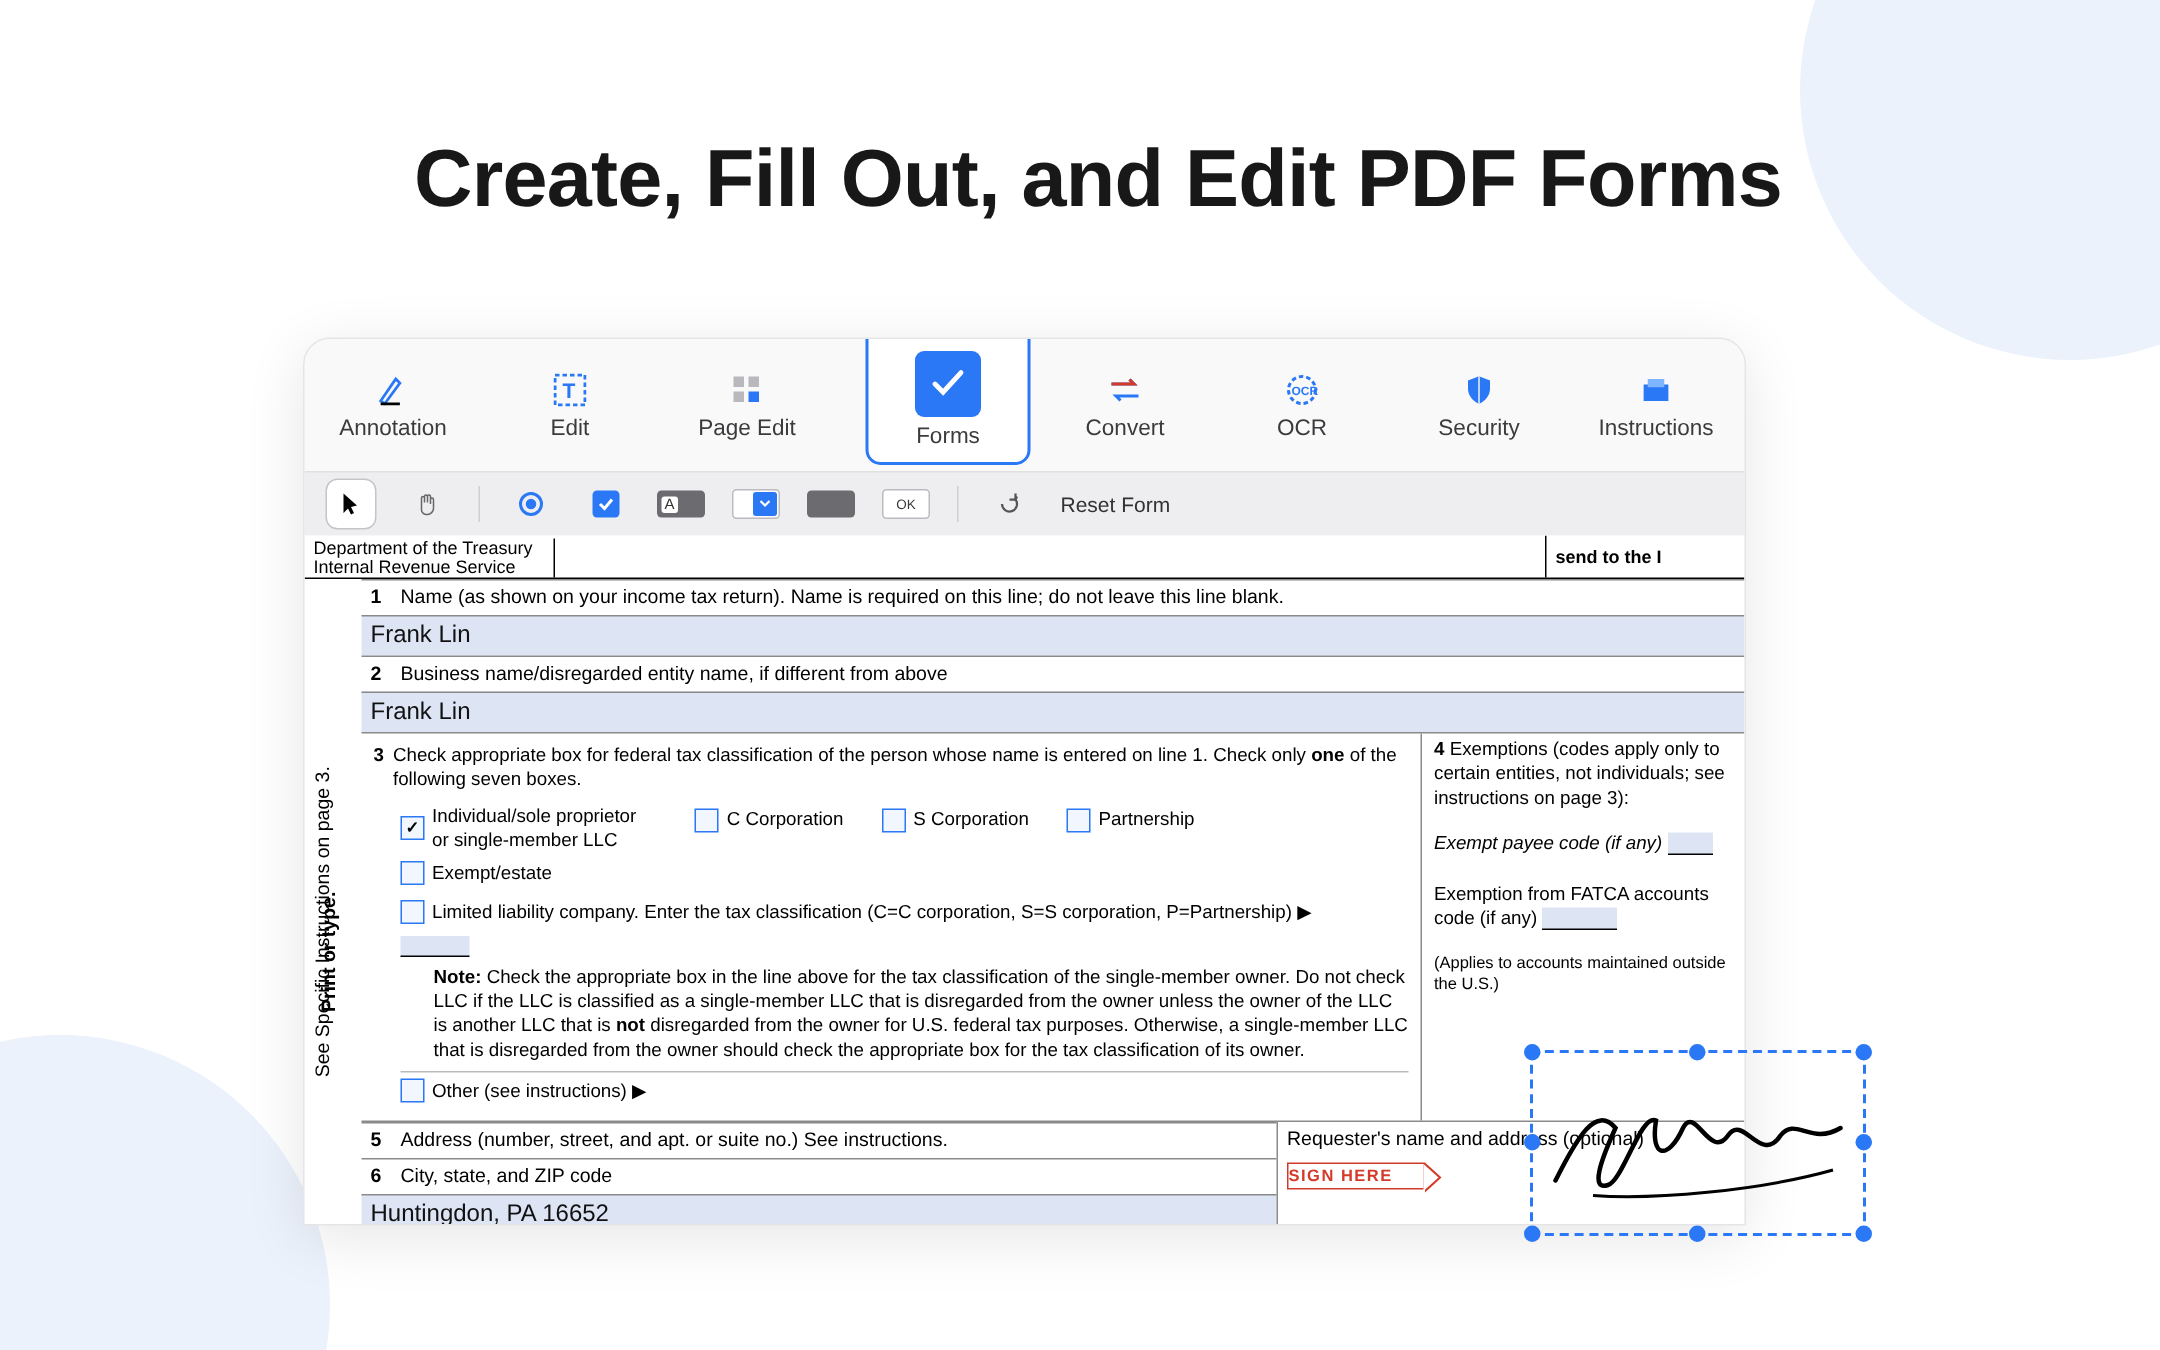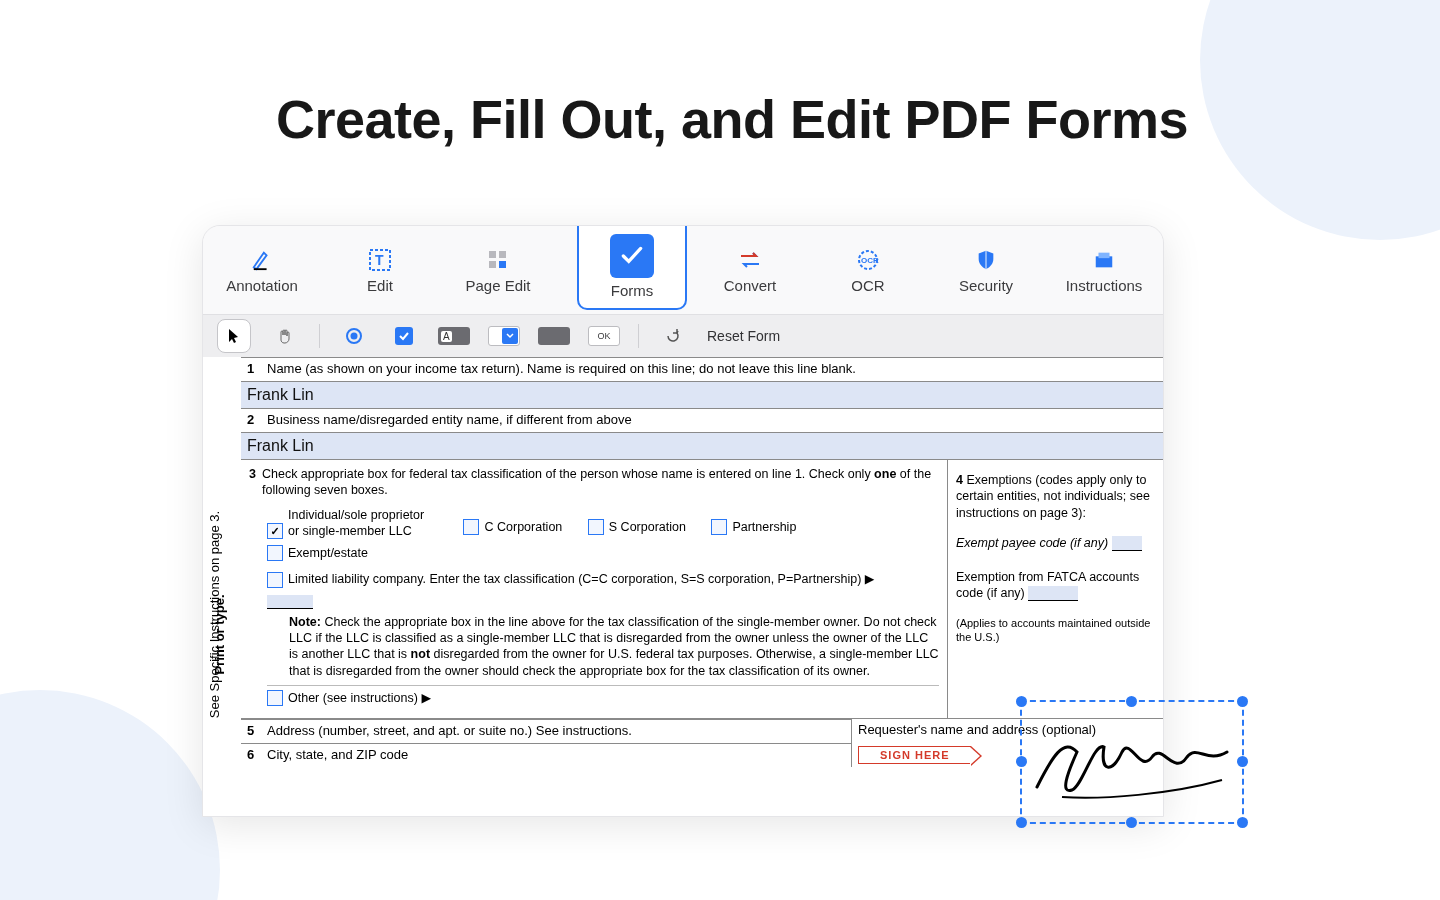--- a/index.html
+++ b/index.html
@@ -25,30 +25,30 @@
   .form-header-left{width:160px;border-right:1.5px solid #000;padding-left:6px;line-height:1.1;}
   .form-header-right{margin-left:auto;width:120px;border-left:1.5px solid #000;font-weight:700;padding:4px 6px;align-self:stretch;display:flex;align-items:center;}
   .side-rotate{position:absolute;left:0;top:60px;bottom:0;width:38px;}
   .side-rotate .rot{position:absolute;transform-origin:center;transform:rotate(-90deg);font-size:13px;white-space:nowrap;}
   .form-body{margin-left:38px;font-size:13px;}
   .row{border-top:1px solid #8a8a8a;padding:3px 6px 2px 6px;display:flex;gap:6px;align-items:flex-start;min-height:18px;}
   .row .num{font-weight:700;min-width:14px;}
   .inputrow{background:#dde5f5;padding:4px 6px;font-size:16px;color:#111;border-top:1px solid #8a8a8a;}
   .box3{display:flex;border-top:1px solid #8a8a8a;}
   .box3-left{width:690px;padding:6px 8px;border-right:1px solid #8a8a8a;font-size:12.5px;line-height:1.3;}
-  .box3-right{flex:1;padding:12px 8px;font-size:12.5px;line-height:1.3;}
-  .ck{display:inline-flex;align-items:flex-end;gap:5px;margin-right:22px;margin-bottom:6px;}
+  .box3-right{flex:1;padding:2px 8px;font-size:12.5px;line-height:1.3;}
+  .ck{display:inline-flex;align-items:center;gap:5px;margin-right:22px;margin-bottom:6px;}
   .cb{width:14px;height:14px;border:1.3px solid #2a78f5;background:#f2f6fe;display:inline-flex;align-items:center;justify-content:center;}
   .cb.checked::after{content:"✓";font-size:11px;color:#000;font-weight:700;}
   .blank-line{display:inline-block;border-bottom:1px solid #000;background:#dde5f5;width:46px;height:13px;vertical-align:middle;}
   .row5wrap{display:flex;border-top:1px solid #8a8a8a;}
   .row5l{width:610px;}
   .row5r{flex:1;border-left:1px solid #8a8a8a;}
   .row5r .lbl{padding:3px 6px;font-size:13px;}
-  .signhere{margin:6px 6px 0 6px;padding:2px 12px 2px 21px;border:1.3px solid #d43a2a;color:#d43a2a;font-size:11px;font-weight:700;letter-spacing:1px;position:relative;width:78px;}
+  .signhere{margin:6px 6px 0 6px;padding:2px 12px 2px 0;border:1.3px solid #d43a2a;color:#d43a2a;font-size:11px;font-weight:700;letter-spacing:1px;position:relative;width:78px;}
   .signhere::after{content:"";position:absolute;right:-10px;top:0;width:0;height:0;border-top:9px solid transparent;border-bottom:9px solid transparent;border-left:10px solid #fff;}
   .signhere::before{content:"";position:absolute;right:-12px;top:-1px;width:0;height:0;border-top:10px solid transparent;border-bottom:10px solid transparent;border-left:11px solid #d43a2a;}
   
   .sig-box{position:absolute;left:1020px;top:700px;width:220px;height:120px;border:2px dashed #2a78f5;}
   .sig-box .handle{position:absolute;width:11px;height:11px;background:#2a78f5;border-radius:50%;}
   .sig-box svg{width:100%;height:100%;}
   .fake-input{display:inline-block;background:#dde5f5;border-bottom:1px solid #000;height:14px;vertical-align:middle;}
   .cursor-caret::after{content:"|";animation:blink 1s infinite;margin-left:2px;}
   @keyframes blink{50%{opacity:0;}}
 </style>
@@ -189,20 +189,27 @@
     <div class="tool-btn">
         <svg width="16" height="16" viewBox="0 0 16 16">
           <path d="M3 8a5 5 0 109-3l1-2" stroke="#555" stroke-width="1.5" fill="none"></path>
           <path d="M12 1v4h-4" stroke="#555" stroke-width="1.5" fill="none"></path>
         </svg>
       </div>
     <span class="reset-link">Reset Form</span>
   </div>
 
   <div class="form-area">
+    <div class="form-header-strip">
+      <div class="form-header-left">
+        <div>Department of the Treasury</div>
+        <div>Internal Revenue Service</div>
+      </div>
+      <div class="form-header-right">send to the I</div>
+    </div>
 
     <div class="side-rotate">
       <div class="rot" style="top:210px;left:-24px;font-weight:700;">Print or type.</div>
       <div class="rot" style="top:190px;left:-92px;">See Specific Instructions on page 3.</div>
     </div>
 
     <div class="form-body">
       <div class="row">
           <span class="num">1</span>
           <span>Name (as shown on your income tax return). Name is required on this line; do not leave this line blank.</span>
@@ -271,20 +278,21 @@
       <div class="row5wrap">
         <div class="row5l">
           <div class="row">
               <span class="num">5</span>
               <span>Address (number, street, and apt. or suite no.) See instructions.</span>
             </div>
           <div class="row">
               <span class="num">6</span>
               <span>City, state, and ZIP code</span>
             </div>
+          <div class="inputrow">Huntingdon, PA 16652</div>
         </div>
         <div class="row5r">
           <div class="lbl">Requester's name and address (optional)</div>
           <div class="signhere">SIGN HERE</div>
         </div>
       </div>
 
     </div>
   </div>
 </div>

